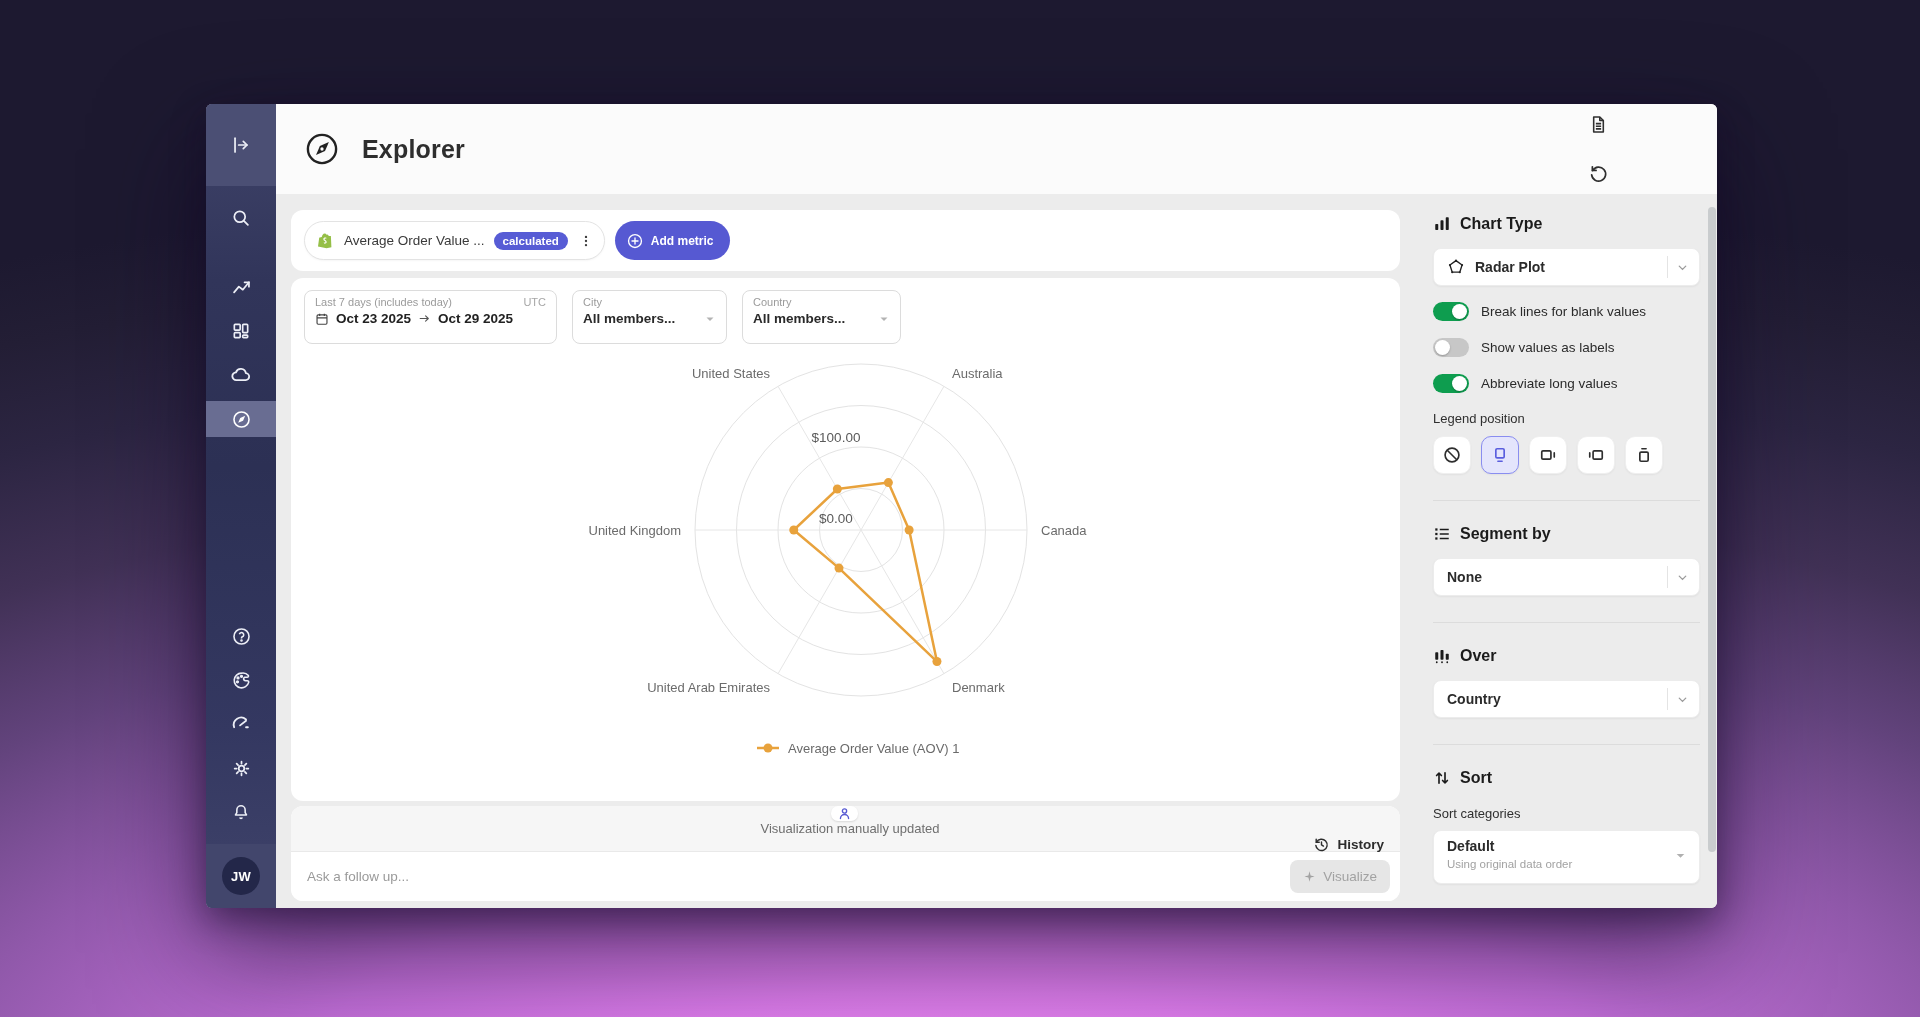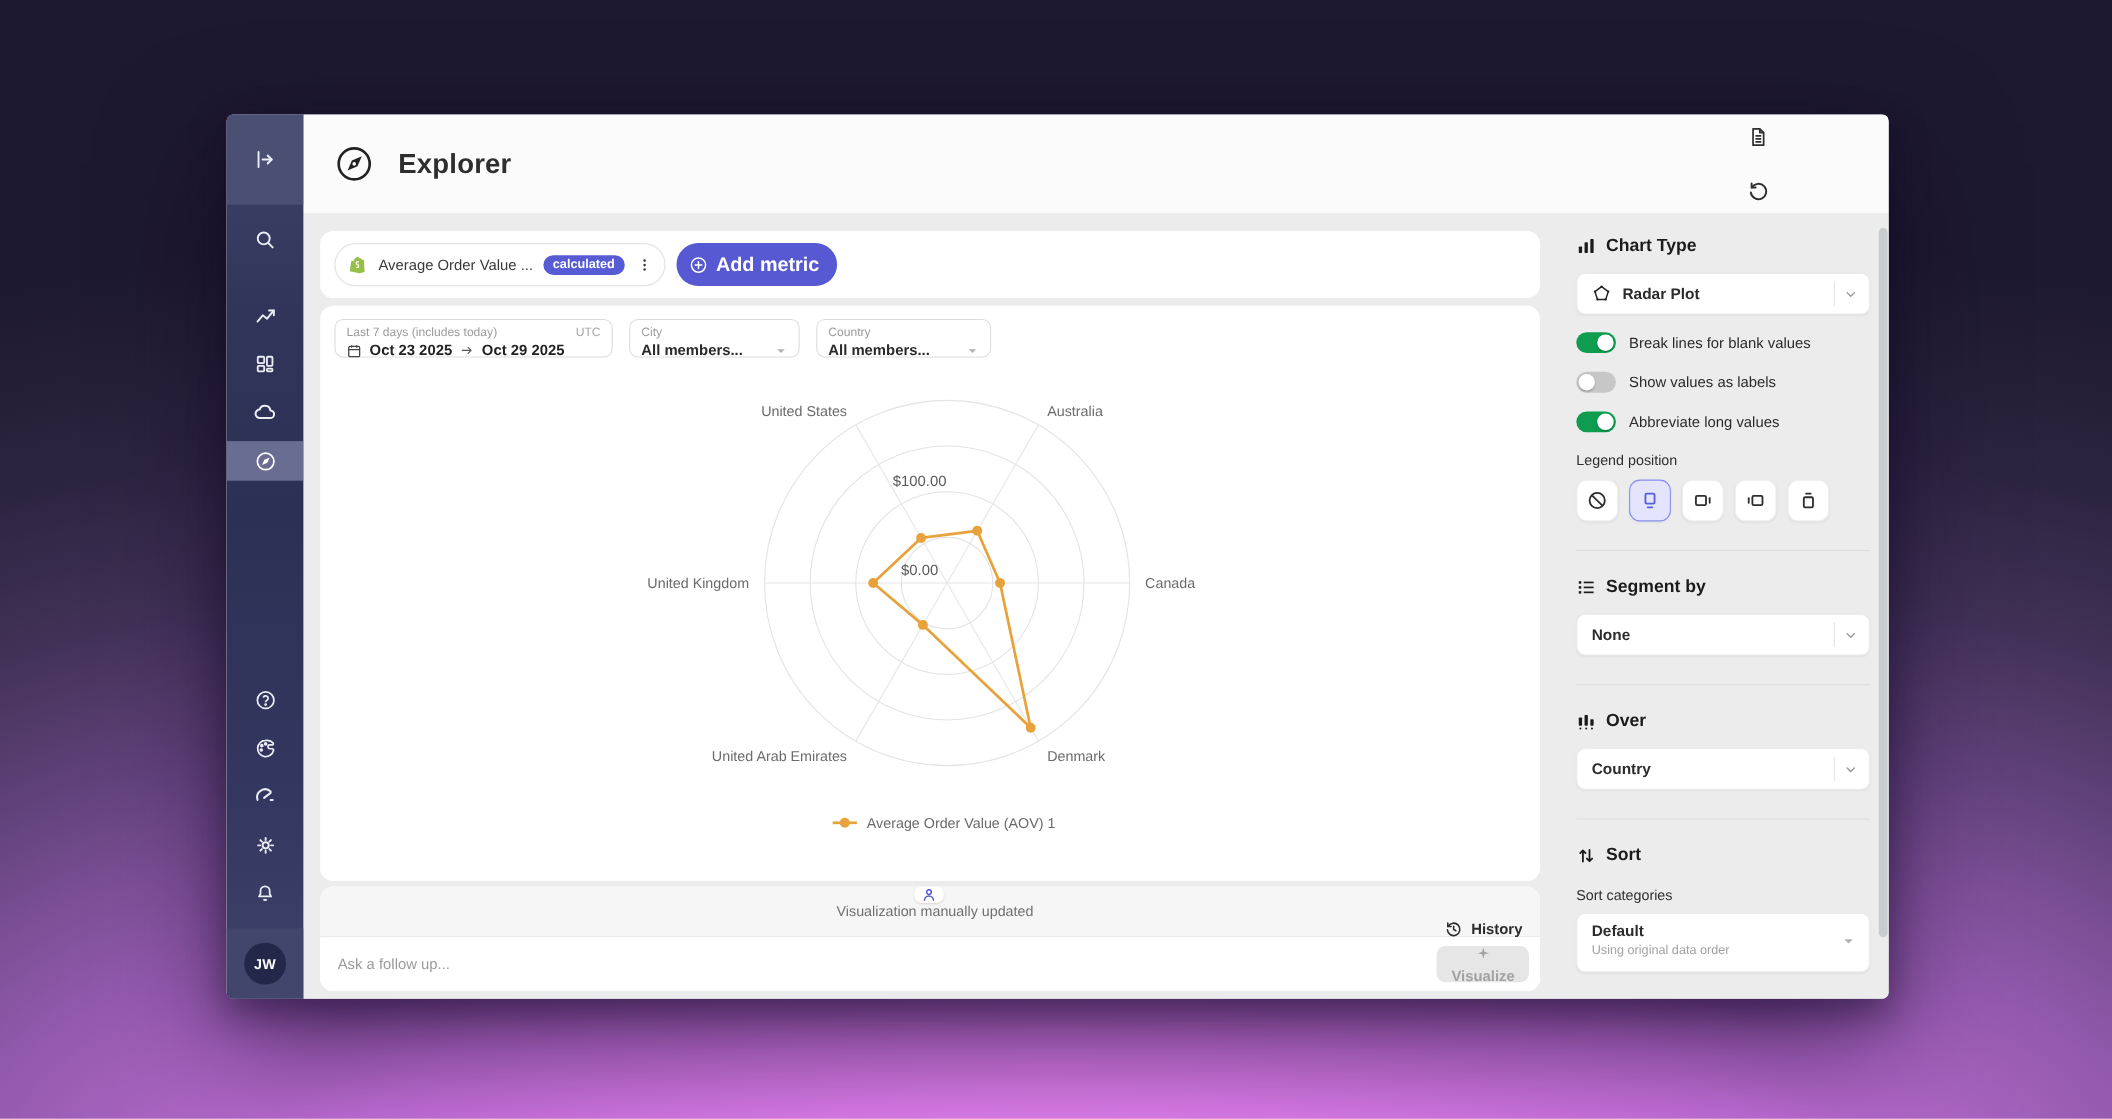--- a/index.html
+++ b/index.html
@@ -49,44 +49,44 @@
   .card { position:absolute; background:#fff; border-radius:12px; }
   .card1 { left:15px; top:16px; width:1109px; height:61px; display:flex; align-items:center; padding:0 13px; }
   .card2 { left:15px; top:84px; width:1109px; height:523px; }
   .card3 { left:15px; top:612px; width:1109px; height:95px; overflow:hidden; }
 
   
   .metric-chip { display:flex; align-items:center; height:39px; padding:0 8px 0 12px; border:1px solid #e3e3e3; border-radius:20px; background:#fff; box-shadow:0 1px 2px rgba(0,0,0,.04); cursor:pointer; }
   .metric-chip .name { font-size:13.5px; color:#3a3a3a; margin:0 9px 0 9px; }
   .badge { background:#575cd5; color:#fff; font-size:11.5px; font-weight:bold; padding:3px 9px; border-radius:10px; }
   .chip-kebab { margin-left:8px; display:flex; align-items:center; justify-content:center; width:20px; height:26px; cursor:pointer; color:#3c3c3c; }
-  .btn-add-metric { display:flex; align-items:center; gap:7px; height:39px; padding:0 16px 0 11px; margin-left:10px; border:none; border-radius:20px; background:#5659d2; color:#fff; font-size:18px; font-weight:bold; cursor:pointer; }
+  .btn-add-metric { display:flex; align-items:center; gap:7px; height:39px; padding:0 16px 0 11px; margin-left:10px; border:none; border-radius:20px; background:#5659d2; color:#fff; font-size:12px; font-weight:bold; cursor:pointer; }
 
   
   .filters { position:absolute; left:13px; top:12px; display:flex; gap:15px; }
-  .fchip { border:1px solid #dcdcdc; border-radius:8px; background:#fff; padding:5px 10px 6px 10px; height:35px; cursor:pointer; }
+  .fchip { border:1px solid #dcdcdc; border-radius:8px; background:#fff; padding:5px 10px 6px 10px; height:54px; cursor:pointer; }
   .fchip .lab-row { display:flex; align-items:center; font-size:11px; color:#9b9b9b; }
   .fchip .lab-row .tz { margin-left:auto; padding-left:18px; color:#a6a6a6; }
   .fchip .val-row { display:flex; align-items:center; gap:7px; margin-top:3px; font-size:13.5px; font-weight:bold; color:#222; }
   .fchip.city  { width:155px; } .fchip.country { width:159px; } .fchip.date { width:253px; }
   .fchip .caret { margin-left:auto; color:#b3b3b3; }
   .fchip .members { font-weight:bold; color:#2a2a2a; }
 
   .chart-svg { position:absolute; left:0; top:0; }
   .chart-svg text { font-family:"Liberation Sans", sans-serif; }
 
   
   .status-row { height:46px; background:#f6f6f6; border-bottom:1px solid #e9e9e9; display:flex; align-items:center; padding:0 16px 0 14px;flex-direction:column; }
   .person-badge { width:27px; height:27px; border-radius:7px; background:#fff; box-shadow:0 1px 2px rgba(0,0,0,.12); display:flex; align-items:center; justify-content:center; color:#5659d2; }
   .status-text { margin-left:11px; font-size:13px; color:#6f6f6f; }
   .history-btn { margin-left:auto; display:flex; align-items:center; gap:7px; background:none; border:none; font-size:13.5px; font-weight:bold; color:#2c2c2c; cursor:pointer; }
   .ask-row { height:49px; background:#fff; display:flex; align-items:center; padding:0 10px 0 16px; }
   .ask-input { flex:1; border:none; outline:none; font-size:13.5px; color:#000000; font-family:"Liberation Sans",sans-serif; background:transparent; }
   .ask-input::placeholder { color:#9a9a9a; }
-  .btn-visualize { display:flex; align-items:center; gap:7px; height:33px; padding:0 13px; background:#e6e6e6; border:none; border-radius:8px; color:#a2a2a2; font-size:13.5px; font-weight:bold; cursor:default;flex-direction:column; }
+  .btn-visualize { display:flex; align-items:center; gap:7px; height:33px; padding:0 13px; background:#e6e6e6; border:none; border-radius:8px; color:#a2a2a2; font-size:13.5px; font-weight:normal; cursor:default; }
 
   
   .panel { position:absolute; left:1157px; top:0; width:267px; padding-top:21px; }
   .panel-title { display:flex; align-items:center; gap:9px; font-size:16px; font-weight:bold; color:#1b1b1b; }
   .sel { display:flex; align-items:center; height:38px; background:#fff; border:1px solid #ececec; border-radius:8px; padding:0 10px 0 13px; margin-top:15px; box-shadow:0 1px 2px rgba(0,0,0,.05); cursor:pointer; }
   .sel .sel-val { font-size:14px; font-weight:bold; color:#2b2b2b; }
   .sel .right { margin-left:auto; display:flex; align-items:center; gap:8px; }
   .sel .vdiv { width:1px; height:22px; background:#e4e4e4; }
   .sel .chev { color:#9a9a9a; display:flex; }
   .sel .pre-ic { margin-right:10px; color:#222; display:flex; }

